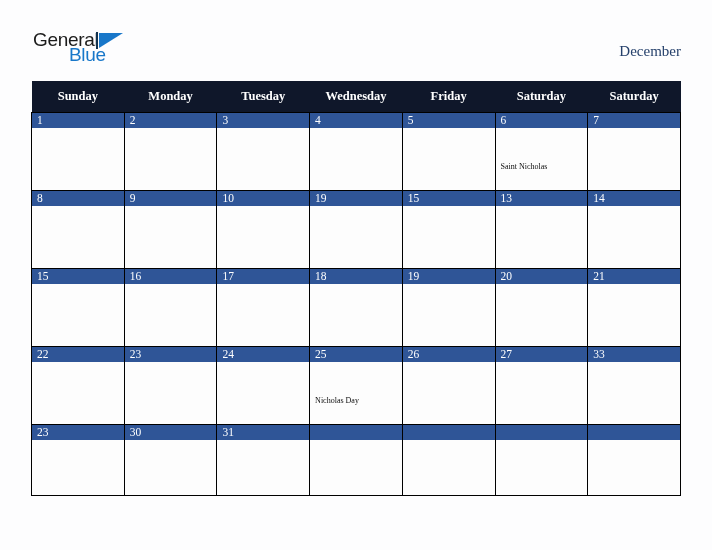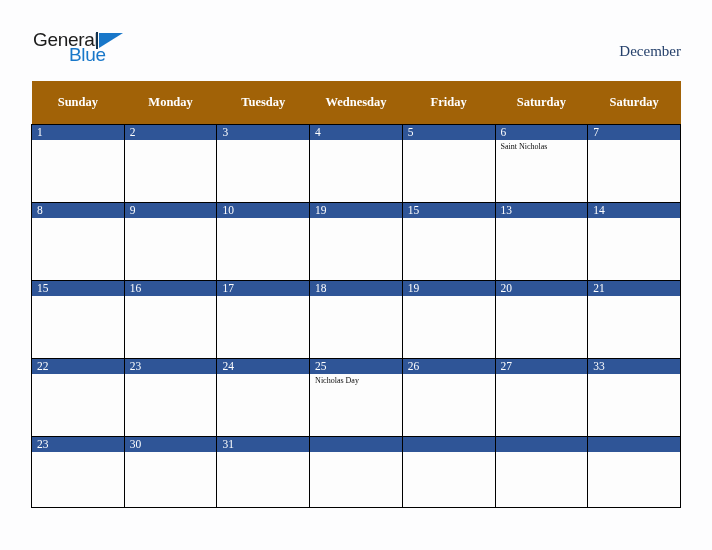--- a/index.html
+++ b/index.html
@@ -99,27 +99,27 @@
   
   .grid {
     position: absolute;
     left: 31px;
     top: 81px;
     width: 650px;
     border-collapse: collapse;
     table-layout: fixed;
   }
   .grid th {
-    background: #a16207;
+    background: #0f172a;
     color: #ffffff;
     font-family: "Liberation Serif", serif;
     font-size: 12.5px;
     font-weight: bold;
-    height: 19px;
-    padding: 12px;
+    height: 31px;
+    padding: 0;
     text-align: center;
     border: none;
   }
 
   .daycell {
     padding: 0;
     margin: 0;
     height: 77px;
     vertical-align: top;
     border: 1px solid #000000;
@@ -144,20 +144,21 @@
   .events {
     padding: 2px 4px 0 5px;
     font-family: "Liberation Serif", serif;
     font-size: 8px;
     color: #0d0d0d;
     line-height: 10px;
   }
   .event-item {
     display: block;
     white-space: nowrap;
+    margin-top: 32px;
   }
 </style>
 </head>
 <body>
 
 <div class="page">
 
   <div class="header">
 
     <div class="logo">

